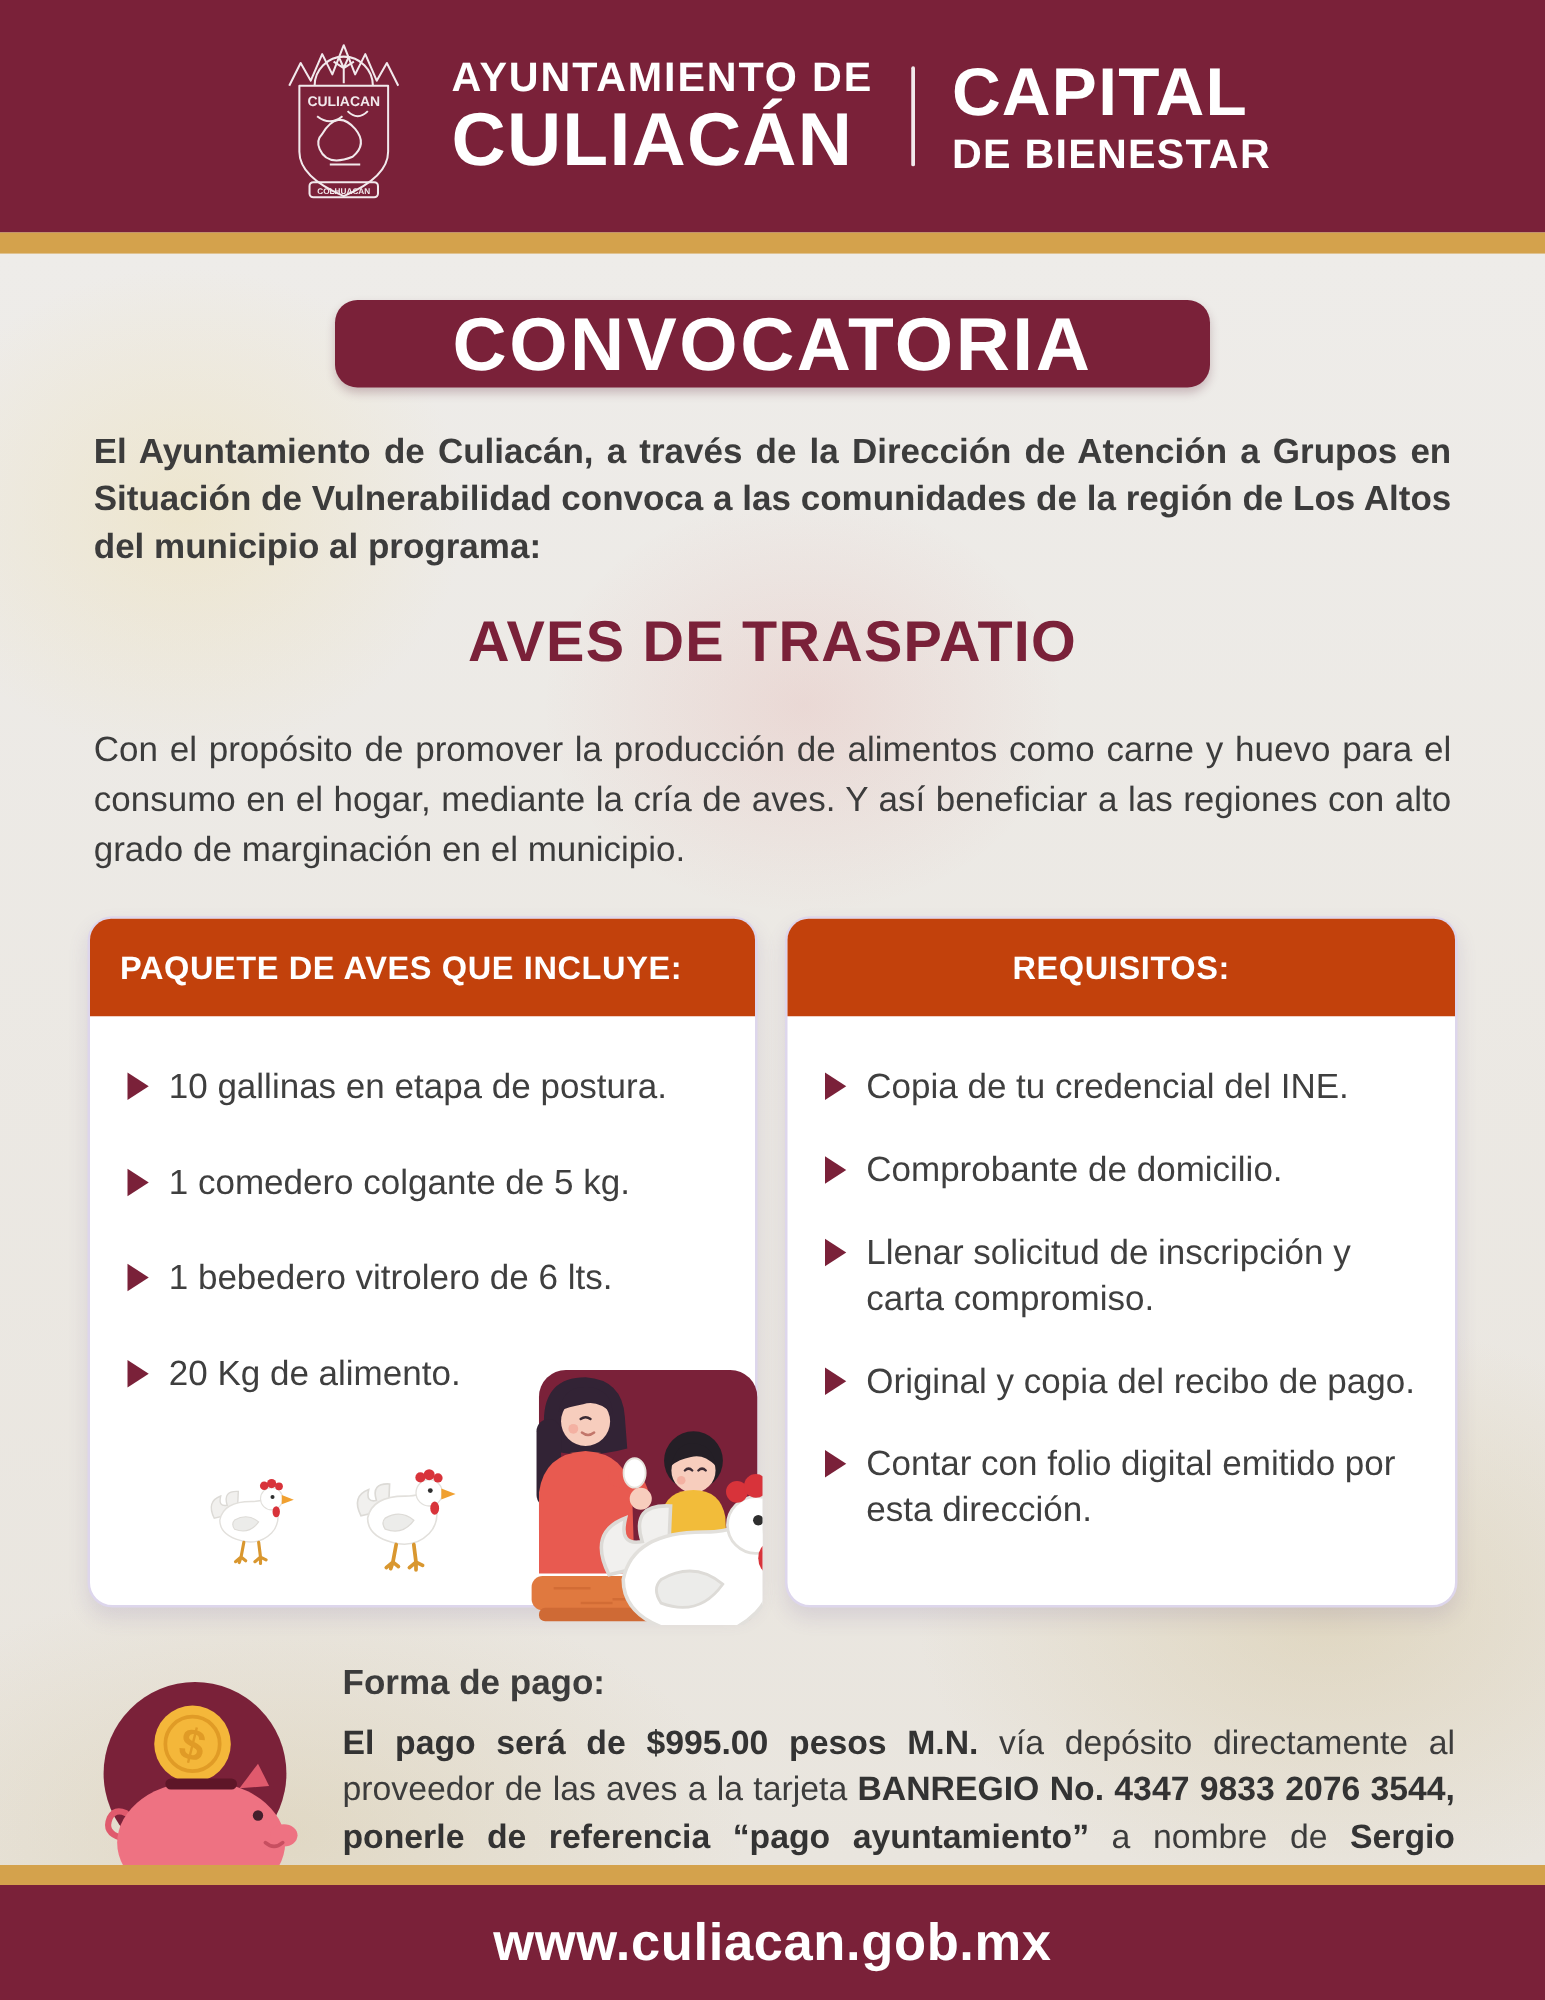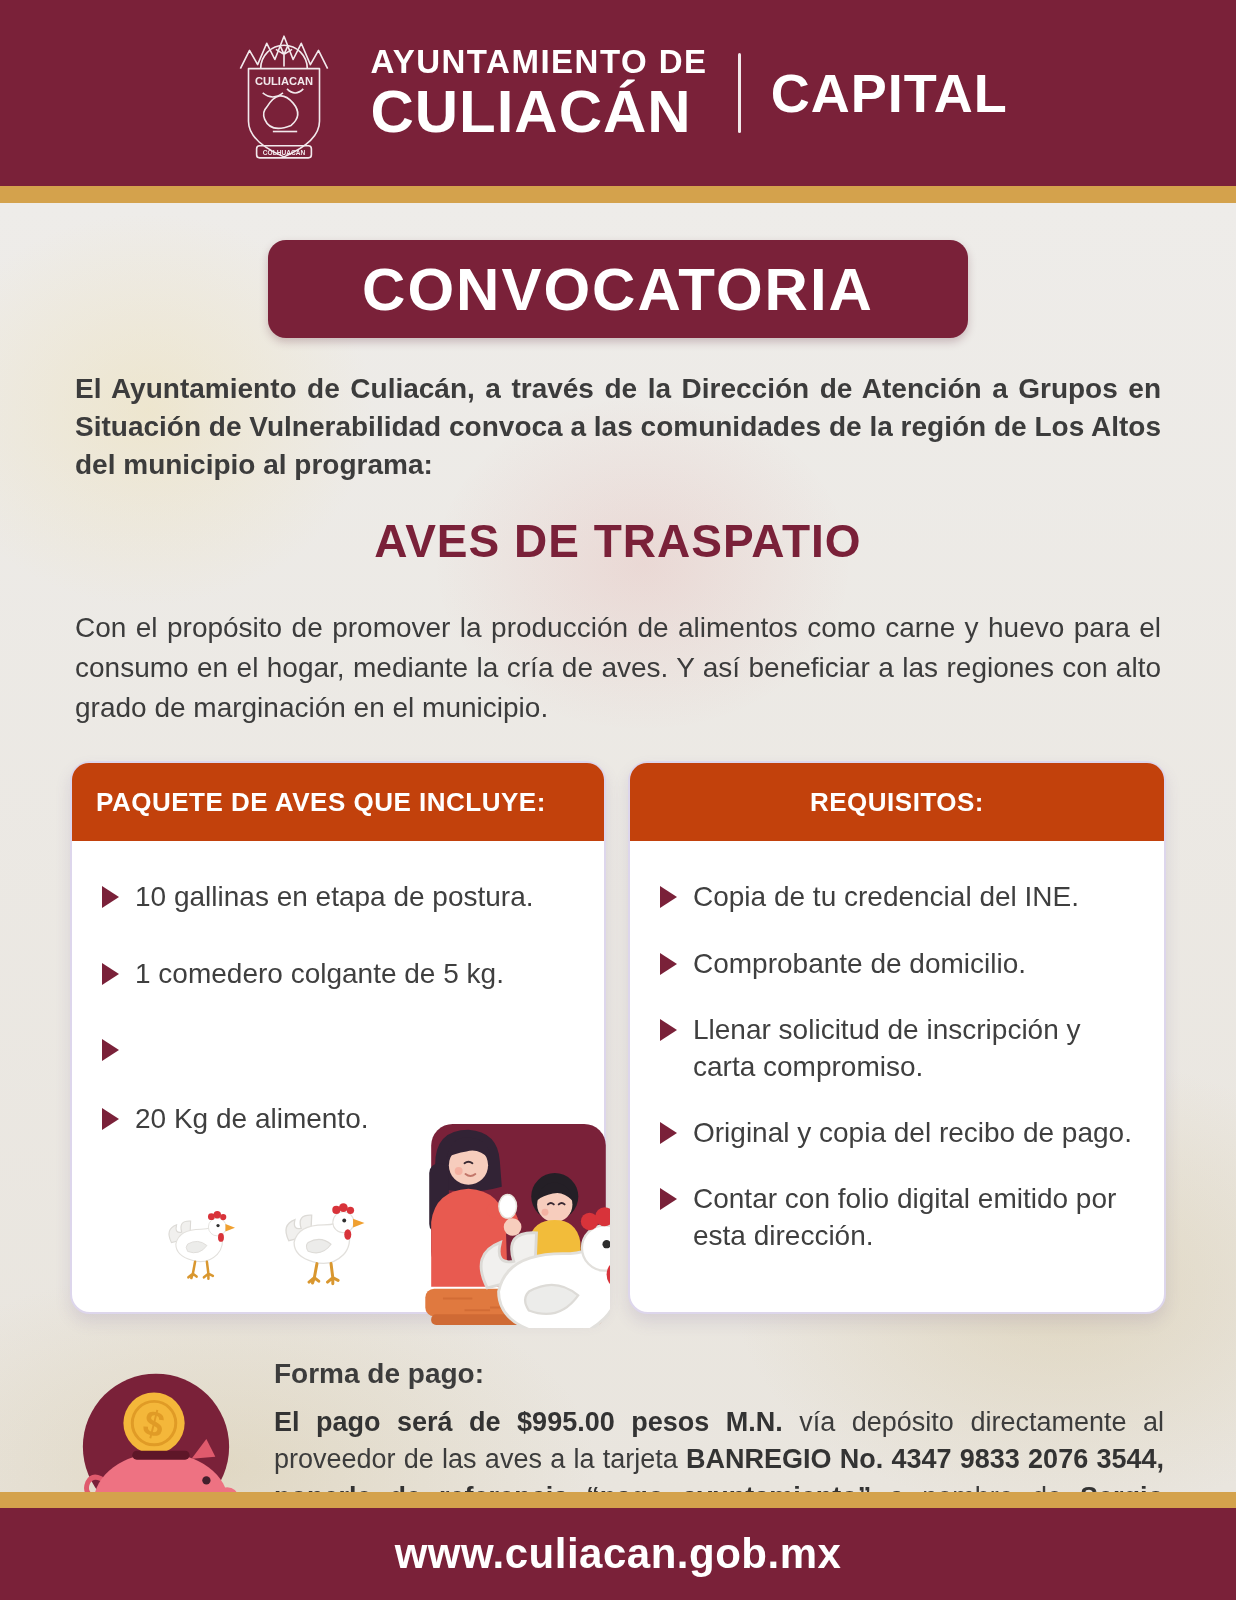--- a/index.html
+++ b/index.html
@@ -27,21 +27,21 @@
   .content{
     position:absolute;top:203px;left:0;right:0;bottom:108px;
     background:
       radial-gradient(300px 240px at 52% 28%, rgba(210,60,60,.10), transparent 70%),
       radial-gradient(320px 280px at 12% 16%, rgba(238,220,160,.35), transparent 70%),
       radial-gradient(460px 320px at 86% 84%, rgba(202,182,128,.32), transparent 72%),
       radial-gradient(520px 280px at 18% 98%, rgba(202,182,128,.28), transparent 72%),
       linear-gradient(#eeece9,#e9e5de);
   }
   .banner{
-    width:700px;height:98px;margin:37px auto 0;background:#7a2139;border-radius:18px;
+    width:700px;height:70px;margin:37px auto 0;background:#7a2139;border-radius:18px;
     display:flex;align-items:center;justify-content:center;
     color:#fff;font-size:60px;font-weight:800;letter-spacing:2px;
     box-shadow:0 4px 8px rgba(90,30,50,.25);
   }
   .intro{
     width:1086px;margin:32px auto 0;font-size:28px;font-weight:700;color:#3c3c3c;
     text-align:justify;line-height:1.36;
   }
   .program-title{
     text-align:center;font-size:46px;font-weight:800;color:#7a2139;
@@ -143,20 +143,21 @@
       <text x="55" y="60" text-anchor="middle" font-size="11" font-weight="bold" fill="#f2e9ec">CULIACAN</text>
       <text x="55" y="129" text-anchor="middle" font-size="6.5" font-weight="bold" fill="#f2e9ec">COLHUACAN</text>
     </svg>
     <div class="org-block">
       <div class="org-line1">AYUNTAMIENTO DE</div>
       <div class="org-line2">CULIACÁN</div>
     </div>
     <div class="brand-divider"></div>
     <div class="tagline-block">
       <div class="tagline-line1">CAPITAL</div>
+      <div class="tagline-line2">DE BIENESTAR</div>
     </div>
   </div>
   <div class="gold-strip-top"></div>
 
   <div class="content">
 
     <div class="banner">CONVOCATORIA</div>
 
     <p class="intro">El Ayuntamiento de Culiacán, a través de la Dirección de Atención a Grupos en Situación de Vulnerabilidad convoca a las comunidades de la región de Los Altos del municipio al programa:</p>
 
@@ -172,20 +173,21 @@
           <div class="item">
             <span class="bullet"></span>
             <span>10 gallinas en etapa de postura.</span>
           </div>
           <div class="item">
             <span class="bullet"></span>
             <span>1 comedero colgante de 5 kg.</span>
           </div>
           <div class="item">
             <span class="bullet"></span>
+            <span>1 bebedero vitrolero de 6 lts.</span>
           </div>
           <div class="item">
             <span class="bullet"></span>
             <span>20 Kg de alimento.</span>
           </div>
         </div>
 
         <svg class="chick-small" viewBox="0 0 100 100">
             <use href="#sym-chicken"></use>
           </svg>

